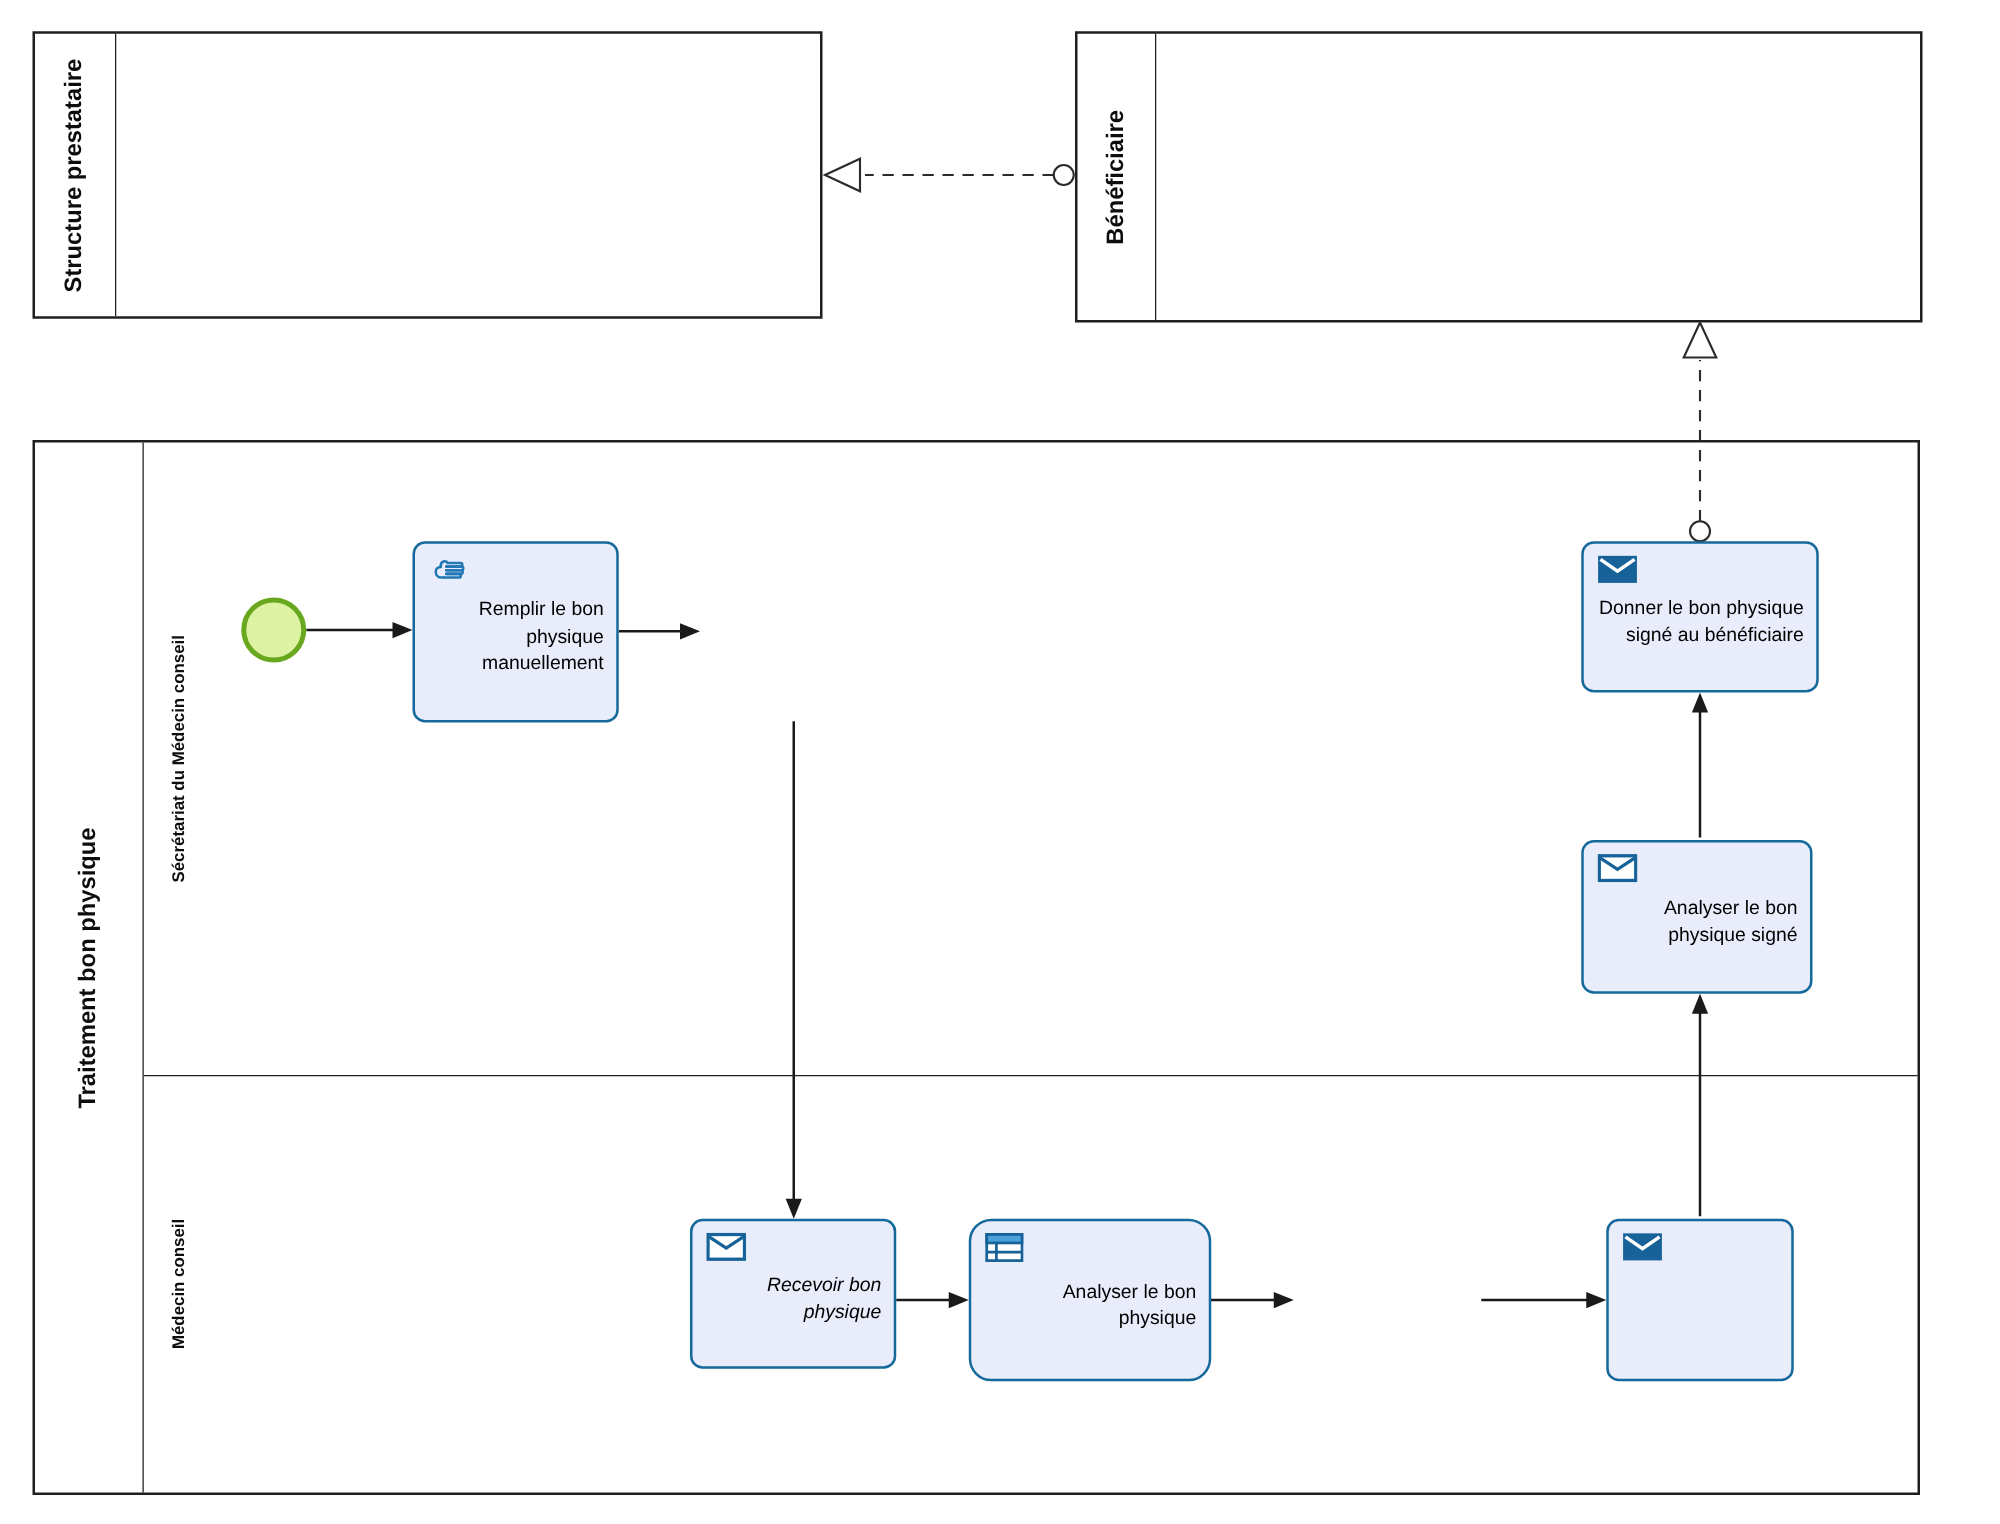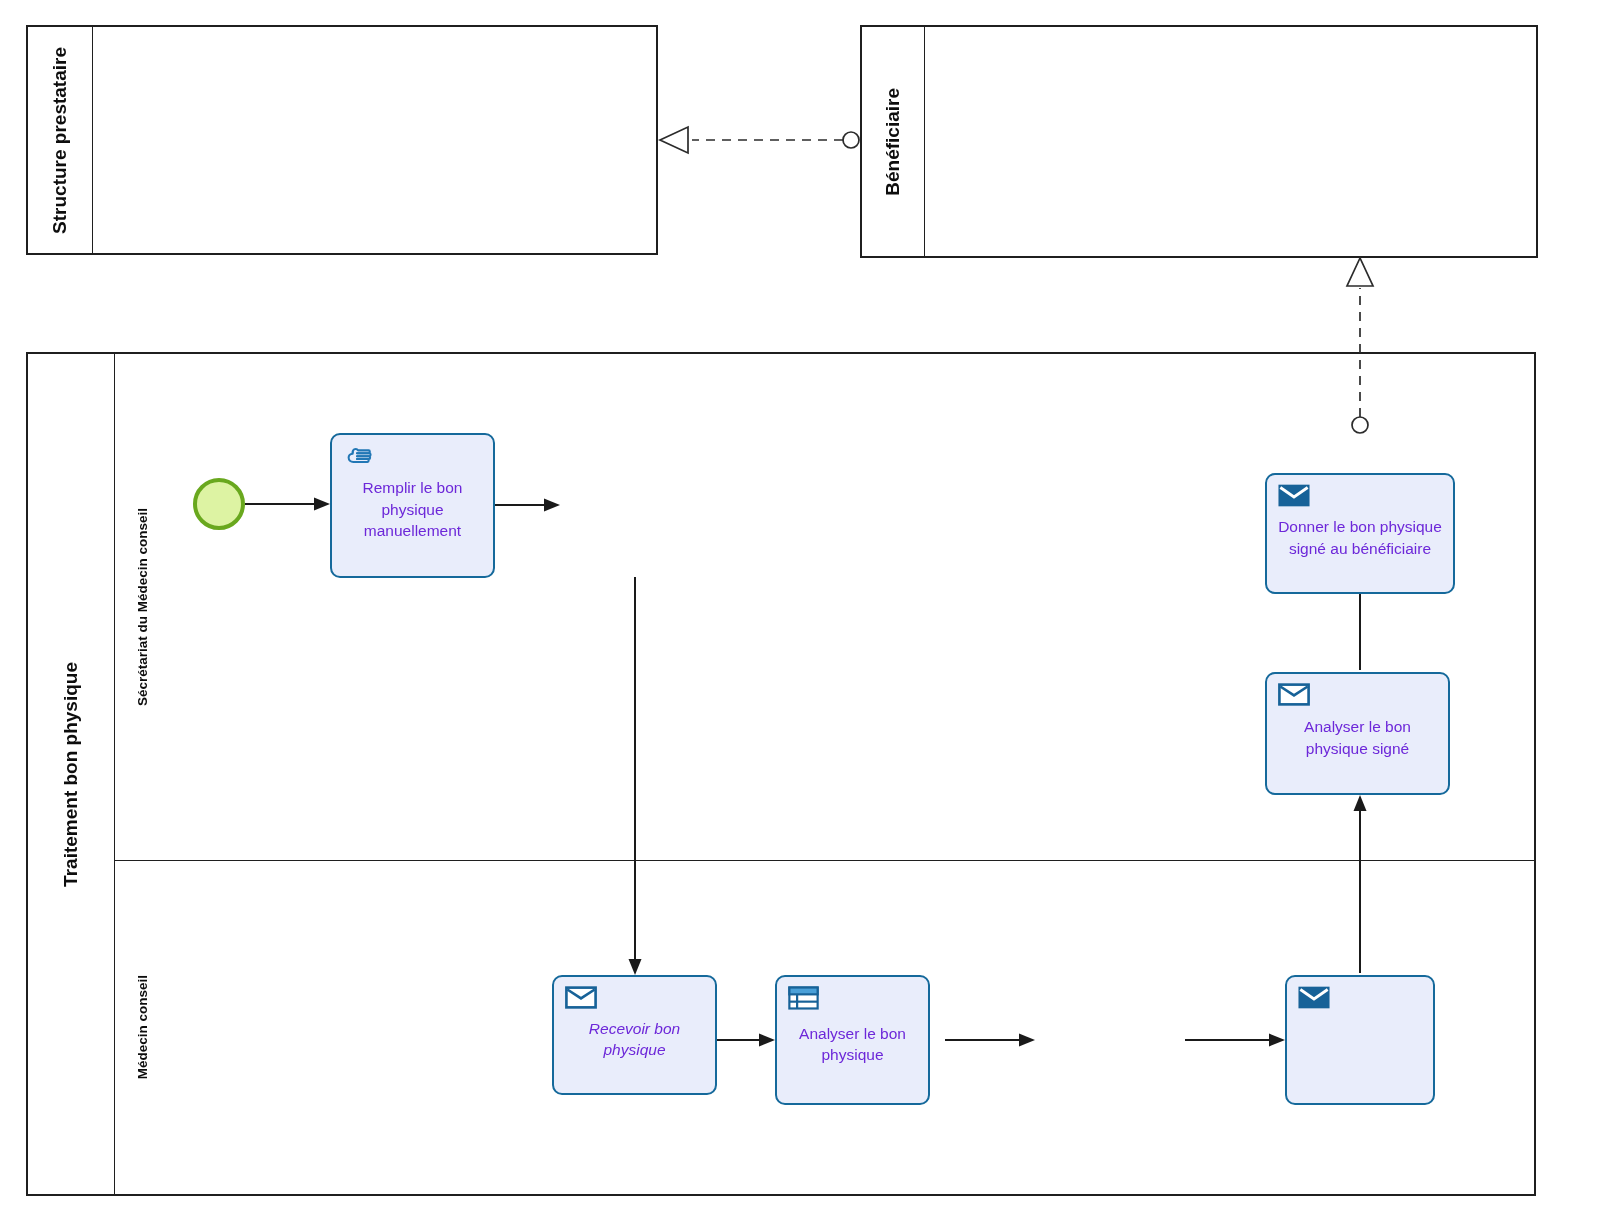--- a/index.html
+++ b/index.html
@@ -25,21 +25,21 @@
   .lane { display:flex; box-sizing:border-box; }
   .lane + .lane { border-top:1.5px solid #1f1f1f; }
   .lane-band { flex:none; width:54px; display:flex; align-items:center; justify-content:center; }
   .lane-body { flex:1; }
   .task {
     position:absolute; box-sizing:border-box; z-index:4;
     background:#e9edfb; border:2.5px solid #15699b; border-radius:10px;
     display:flex; align-items:center; justify-content:center;
     text-align:center; padding:14px 10px 6px 10px;
   }
-  .task-label { font-size:15.5px; line-height:1.38; color:#6d28d9; }
+  .task-label { font-size:15.5px; line-height:1.38; color:#000000;text-align:right; }
   .task-icon { position:absolute; top:9px; left:11px; line-height:0; }
   .start-event {
     position:absolute; z-index:4; box-sizing:border-box;
     width:52px; height:52px; border-radius:50%;
     background:#ddf3a3; border:4px solid #69a81e;
   }
   .connectors { position:absolute; left:0; top:0; z-index:3; pointer-events:none; }
 </style>
 </head>
 <body>
@@ -124,21 +124,21 @@
           <path d="M14.5 12.2 L26.8 12.2 C28.4 12.2 28.4 15.2 26.8 15.2 L14.5 15.2"></path>
           <path d="M14.5 15.2 L25.3 15.2 C26.9 15.2 26.9 18.2 25.3 18.2 L12.5 18.2"></path>
           <path d="M10 8 L10 9.6 C7.2 9.8 5.8 11.4 5.8 13.6 C5.8 16.4 7.9 18.2 10.6 18.2 L12.5 18.2"></path>
         </g>
       </svg>
     </span>
     <span class="task-label">Remplir le bon physique manuellement</span>
   </div>
 
 
-  <div class="task" style="left:1265px;top:433px;width:190px;height:121px;margin-top:40px;">
+  <div class="task" style="left:1265px;top:433px;width:190px;height:121px;">
     <span class="task-icon">
       <svg width="32" height="23" viewBox="0 0 34 24">
         <rect x="0.5" y="0.5" width="33" height="23" fill="#176298"></rect>
         <path d="M2.5 3.5 L17 13.5 L31.5 3.5" fill="none" stroke="#ffffff" stroke-width="3"></path>
       </svg>
     </span>
     <span class="task-label">Donner le bon physique signé au bénéficiaire</span>
   </div>
 
   <div class="task" style="left:1265px;top:672px;width:185px;height:123px;">
@@ -154,21 +154,21 @@
   <div class="task" style="left:552px;top:975px;width:165px;height:120px;font-style:italic;">
     <span class="task-icon">
       <svg width="32" height="23" viewBox="0 0 34 24">
         <rect x="1.5" y="1.5" width="31" height="21" fill="#ffffff" stroke="#176298" stroke-width="2.8"></rect>
         <path d="M2.5 3.5 L17 13 L31.5 3.5" fill="none" stroke="#176298" stroke-width="2.8"></path>
       </svg>
     </span>
     <span class="task-label">Recevoir bon physique</span>
   </div>
 
-  <div class="task" style="left:775px;top:975px;width:155px;height:130px;">
+  <div class="task" style="left:775px;top:975px;width:194px;height:130px;border-radius:18px;">
     <span class="task-icon">
       <svg width="31" height="24" viewBox="0 0 34 26">
         <rect x="1.5" y="1.5" width="31" height="23" fill="#ffffff" stroke="#176298" stroke-width="2.4"></rect>
         <rect x="1.5" y="1.5" width="31" height="7.5" fill="#4aa0d8" stroke="#176298" stroke-width="2.4"></rect>
         <line x1="1.5" y1="17" x2="32.5" y2="17" stroke="#176298" stroke-width="2.4"></line>
         <line x1="10" y1="9" x2="10" y2="24.5" stroke="#176298" stroke-width="2.4"></line>
       </svg>
     </span>
     <span class="task-label">Analyser le bon physique</span>
   </div>

